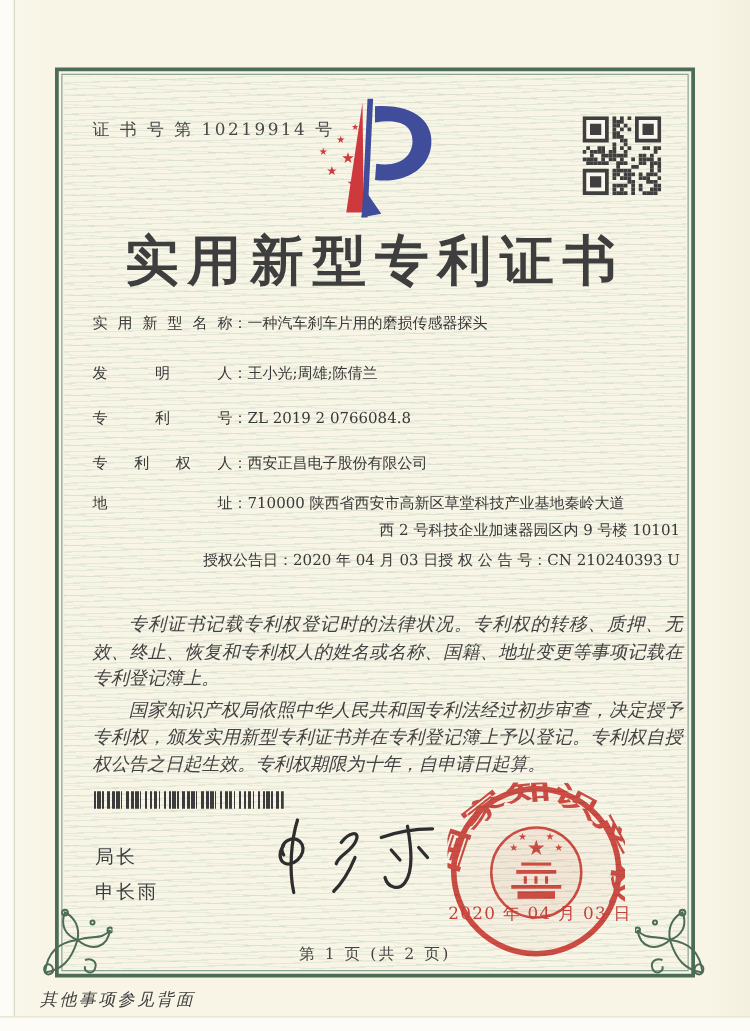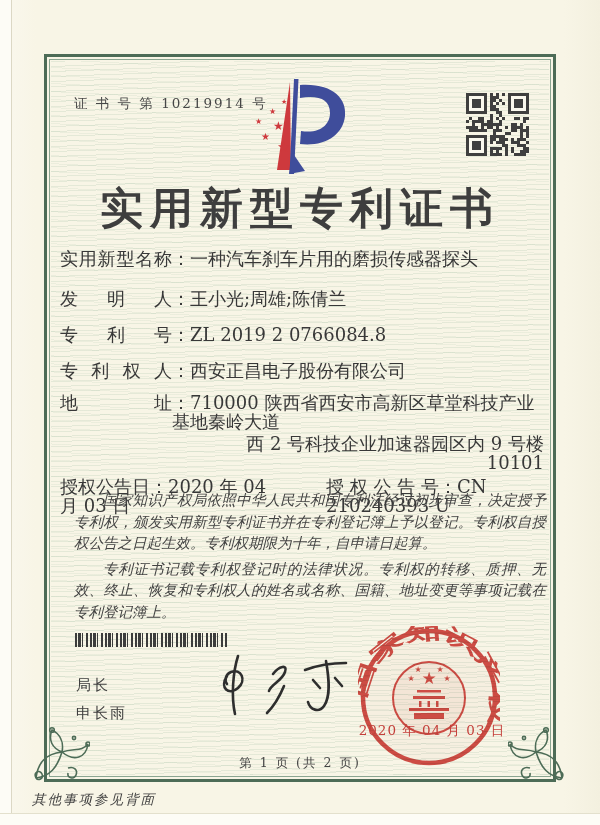--- a/index.html
+++ b/index.html
@@ -20,27 +20,27 @@
     position:absolute;inset:4px;
     background:
       repeating-linear-gradient(178deg, rgba(125,168,137,.16) 0 1px, rgba(0,0,0,0) 1px 5px),
       repeating-linear-gradient(183deg, rgba(125,168,137,.10) 0 1px, rgba(0,0,0,0) 1px 8px);
   }
   .cert-no{position:absolute;left:74px;top:95px;font-size:13.5px;letter-spacing:2px;color:#474747;}
   .logo{position:absolute;left:231px;top:74px;width:134px;height:108px;}
   .qr{position:absolute;left:466px;top:93px;width:63px;height:63px;}
   .title{position:absolute;left:0;right:0;top:180px;text-align:center;font-size:43px;
          font-weight:600;letter-spacing:7px;color:#3e3e3e;}
-  .fields{position:absolute;left:60px;right:56px;top:249px;font-size:18px;line-height:19px;color:#383838;}
+  .fields{position:absolute;left:74px;right:56px;top:249px;font-size:12px;line-height:19px;color:#383838;}
   .frow{display:flex;align-items:flex-start;}
   .flabel{display:inline-block;width:112px;flex:0 0 112px;text-align:justify;text-align-last:justify;}
   .fvalue{flex:1;}
   .addr2{padding-left:126px;margin-top:3px;text-align:right;}
   .mb21{margin-bottom:21px}.mb17{margin-bottom:17px}.mb13{margin-bottom:13px}.mb4{margin-bottom:5px}
-  .grantrow{display:flex;gap:54px;margin-top:2px;}
+  .grantrow{display:flex;margin-top:2px;justify-content:flex-end;}
   .paras{position:absolute;left:74px;right:54px;top:490px;font-size:14.5px;line-height:21.5px;
          text-align:justify;font-style:italic;color:#424242;}
   .paras p{margin:0 0 4px 0;text-indent:2em;}
   .barcode{position:absolute;left:75px;top:633px;width:152px;height:14px;
     background:repeating-linear-gradient(90deg,#3c3c3c 0 2px,rgba(0,0,0,0) 2px 3px,#3c3c3c 3px 6px,
       rgba(0,0,0,0) 6px 7px,#3c3c3c 7px 8px,rgba(0,0,0,0) 8px 11px,#3c3c3c 11px 13px,rgba(0,0,0,0) 13px 15px);}
   .director{position:absolute;left:76px;top:676px;font-size:15px;letter-spacing:2px;color:#3d3d3d;}
   .director div{margin-bottom:9px;}
   .signature{position:absolute;left:205px;top:636px;width:160px;height:92px;}
   .seal{position:absolute;left:358px;top:626px;width:142px;height:142px;mix-blend-mode:multiply;opacity:.92;}
@@ -252,22 +252,22 @@
     <span class="fvalue">：710000 陕西省西安市高新区草堂科技产业基地秦岭大道</span>
   </div>
   <div class="addr2 mb4">西 2 号科技企业加速器园区内 9 号楼 10101</div>
   <div class="grantrow">
     <span>授权公告日：2020 年 04 月 03 日</span>
     <span>授 权 公 告 号：CN 210240393 U</span>
   </div>
 </div>
 
 <div class="paras">
+  <p>专利证书记载专利权登记时的法律状况。专利权的转移、质押、无效、终止、恢复和专利权人的姓名或名称、国籍、地址变更等事项记载在专利登记簿上。</p>
   <p>国家知识产权局依照中华人民共和国专利法经过初步审查，决定授予专利权，颁发实用新型专利证书并在专利登记簿上予以登记。专利权自授权公告之日起生效。专利权期限为十年，自申请日起算。</p>
-  <p>专利证书记载专利权登记时的法律状况。专利权的转移、质押、无效、终止、恢复和专利权人的姓名或名称、国籍、地址变更等事项记载在专利登记簿上。</p>
 </div>
 
 <div class="barcode"></div>
 
 <div class="director">
   <div>局长</div>
   <div>申长雨</div>
 </div>
 
 <svg class="signature" viewBox="0 0 160 92">

